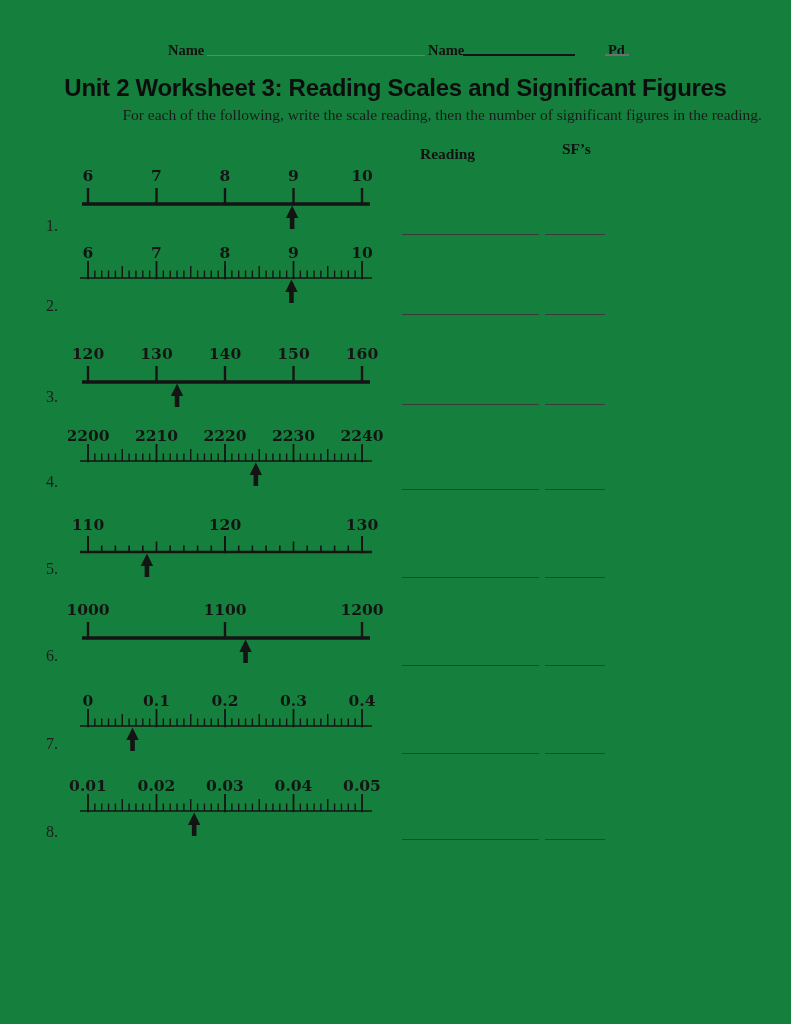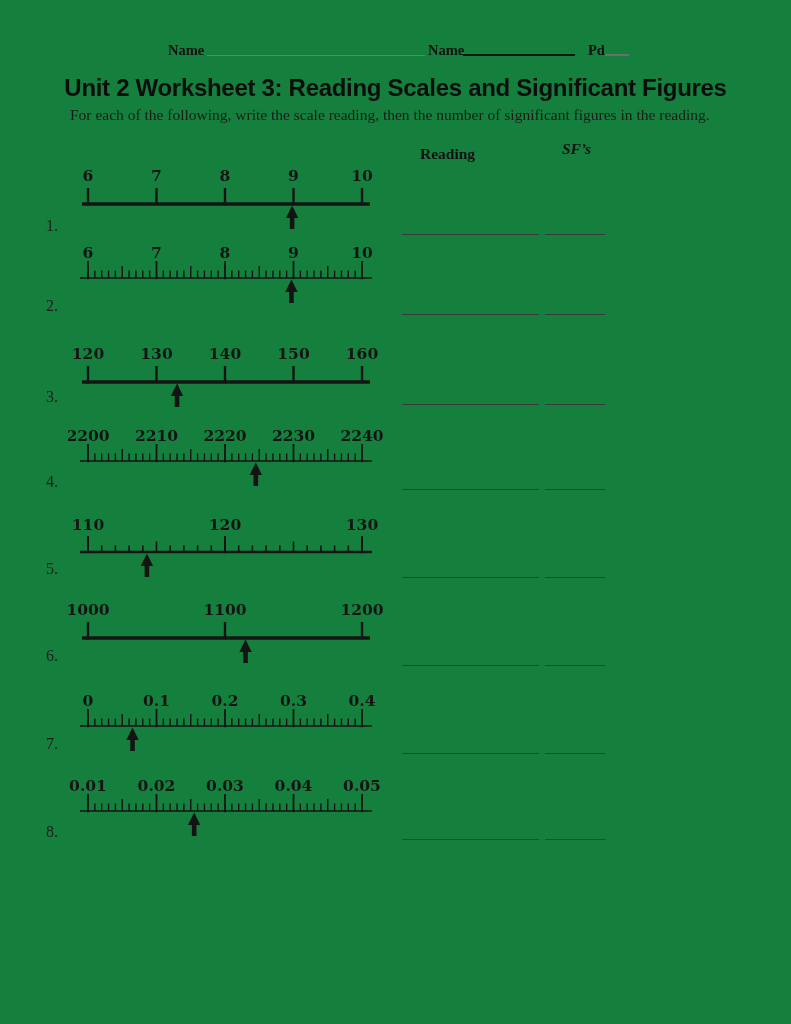--- a/index.html
+++ b/index.html
@@ -13,49 +13,49 @@
   #name-line{border-bottom:1px solid #777;}
   #date-line{border-bottom:2px solid #151515;}
   #pd-line{border-bottom:2px solid #6e6e6e;}
   #page-title{
     left:0;right:0;top:74px;text-align:center;
     font-family:"Liberation Sans",sans-serif;font-weight:700;font-size:24px;
     letter-spacing:-0.3px;color:#0d0d0d;
   }
   #instructions{
     left:70px;top:104px;width:692px;
-    font-size:15.5px;line-height:22.5px;color:#1a1a1a;
+    font-size:15.5px;line-height:22.5px;color:#1a1a1a;text-align:right;
   }
   .col-header{font-weight:bold;font-size:15.5px;color:#111;}
   .problem-number{font-size:16px;color:#1d1d1d;}
   .answer-line{border-top:1.6px solid #3a3a3a;height:0;}
   svg text{
     font-family:"DejaVu Serif",serif;font-weight:bold;font-size:15.5px;fill:#141414;
   }
 </style>
 </head>
 <body>
 
 <div id="page">
 
   <span class="abs hdr-label" style="left:168px;top:42px;">Name</span>
   <div id="name-line" class="abs" style="left:207px;top:41px;width:218px;height:14px;"></div>
 
   <span class="abs hdr-label" style="left:428px;top:42px;">Name</span>
   <div id="date-line" class="abs" style="left:463px;top:40px;width:112px;height:14px;"></div>
 
-  <span class="abs hdr-label" style="left:588px;top:42px;">Pd</span>
+  <span class="abs hdr-label" style="left:608px;top:42px;">Pd</span>
   <div id="pd-line" class="abs" style="left:605px;top:40px;width:24px;height:14px;"></div>
 
   <div id="page-title" class="abs">Unit 2 Worksheet 3: Reading Scales and Significant Figures</div>
 
   <div id="instructions" class="abs">For each of the following, write the scale reading, then the number of significant figures in the reading.</div>
 
   <span class="abs col-header" style="left:420px;top:145px;">Reading</span>
-  <span class="abs col-header" style="left:562px;top:140px;font-style:italic;">SF’s</span>
+  <span class="abs col-header" style="left:562px;top:140px;">SF’s</span>
 
   <div id="problems">
       <div class="abs problem-number" style="left: 46px; top: 217px;">1.</div>
       <svg width="320" height="76" viewBox="0 0 320 76" style="position: absolute; left: 68px; top: 160px;">
         <line x1="14" y1="44" x2="302" y2="44" stroke="#141414" stroke-width="3.6"></line>
         <line x1="20" y1="28" x2="20" y2="45.2" stroke="#141414" stroke-width="2.4"></line>
         <text x="20" y="21" text-anchor="middle">6</text>
         <line x1="88.5" y1="28" x2="88.5" y2="45.2" stroke="#141414" stroke-width="2.4"></line>
         <text x="88.5" y="21" text-anchor="middle">7</text>
         <line x1="157" y1="28" x2="157" y2="45.2" stroke="#141414" stroke-width="2.4"></line>

